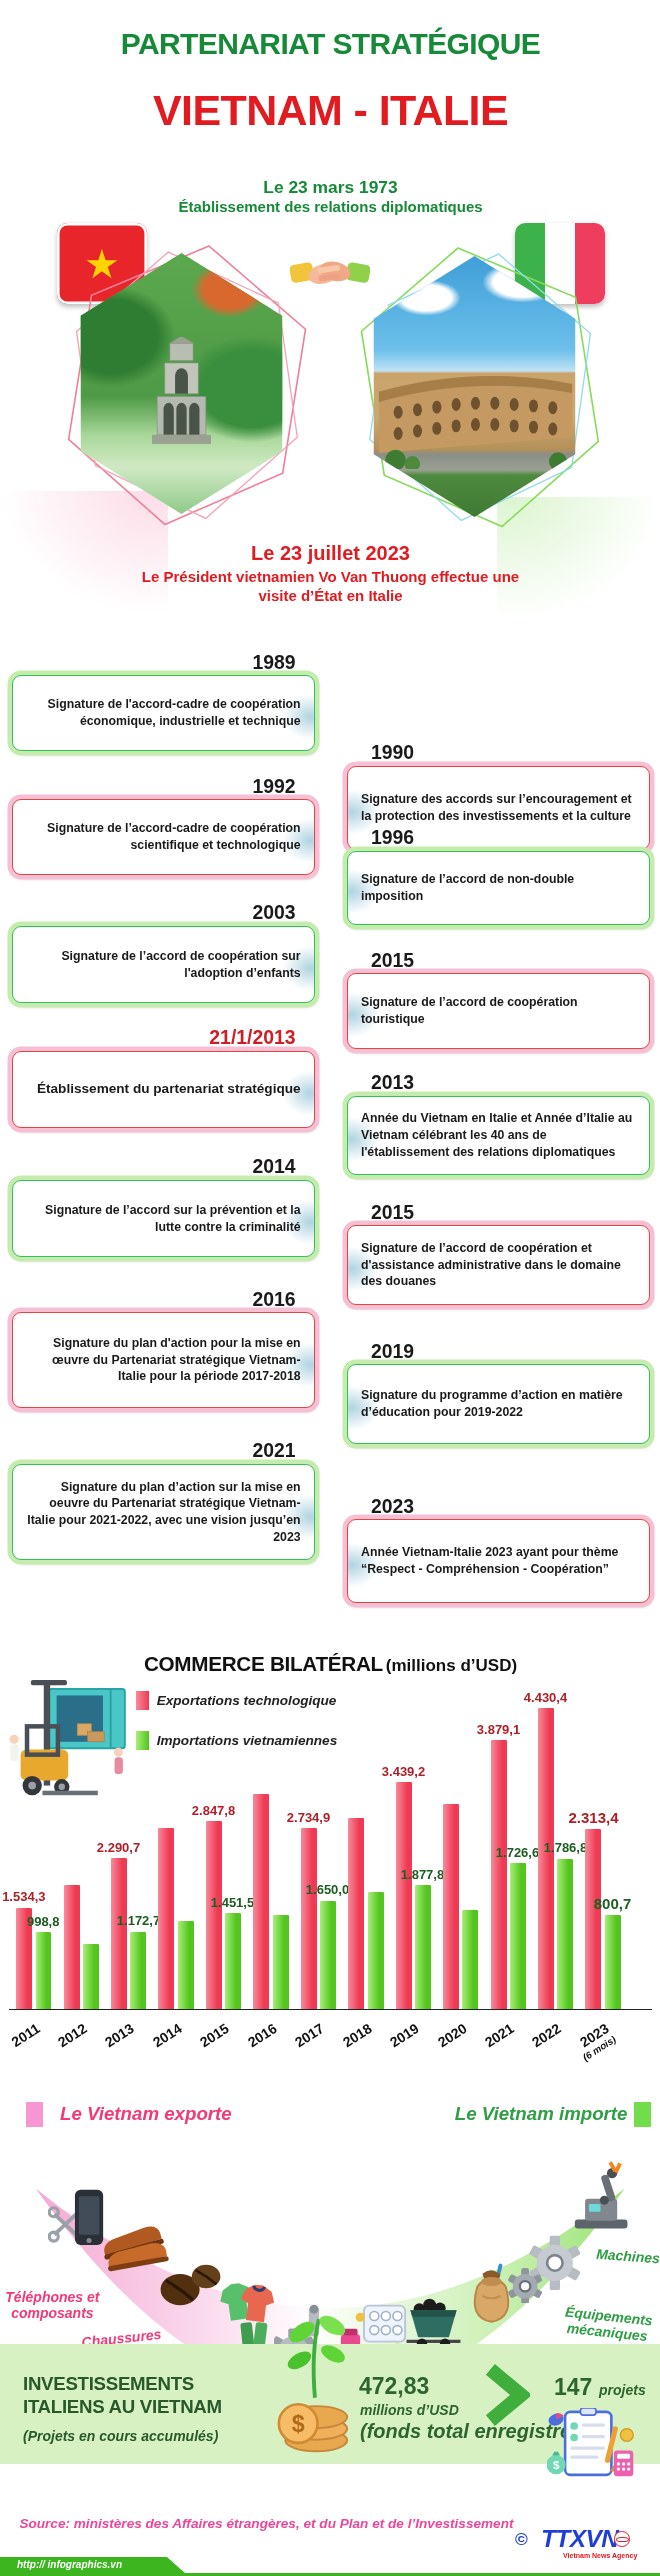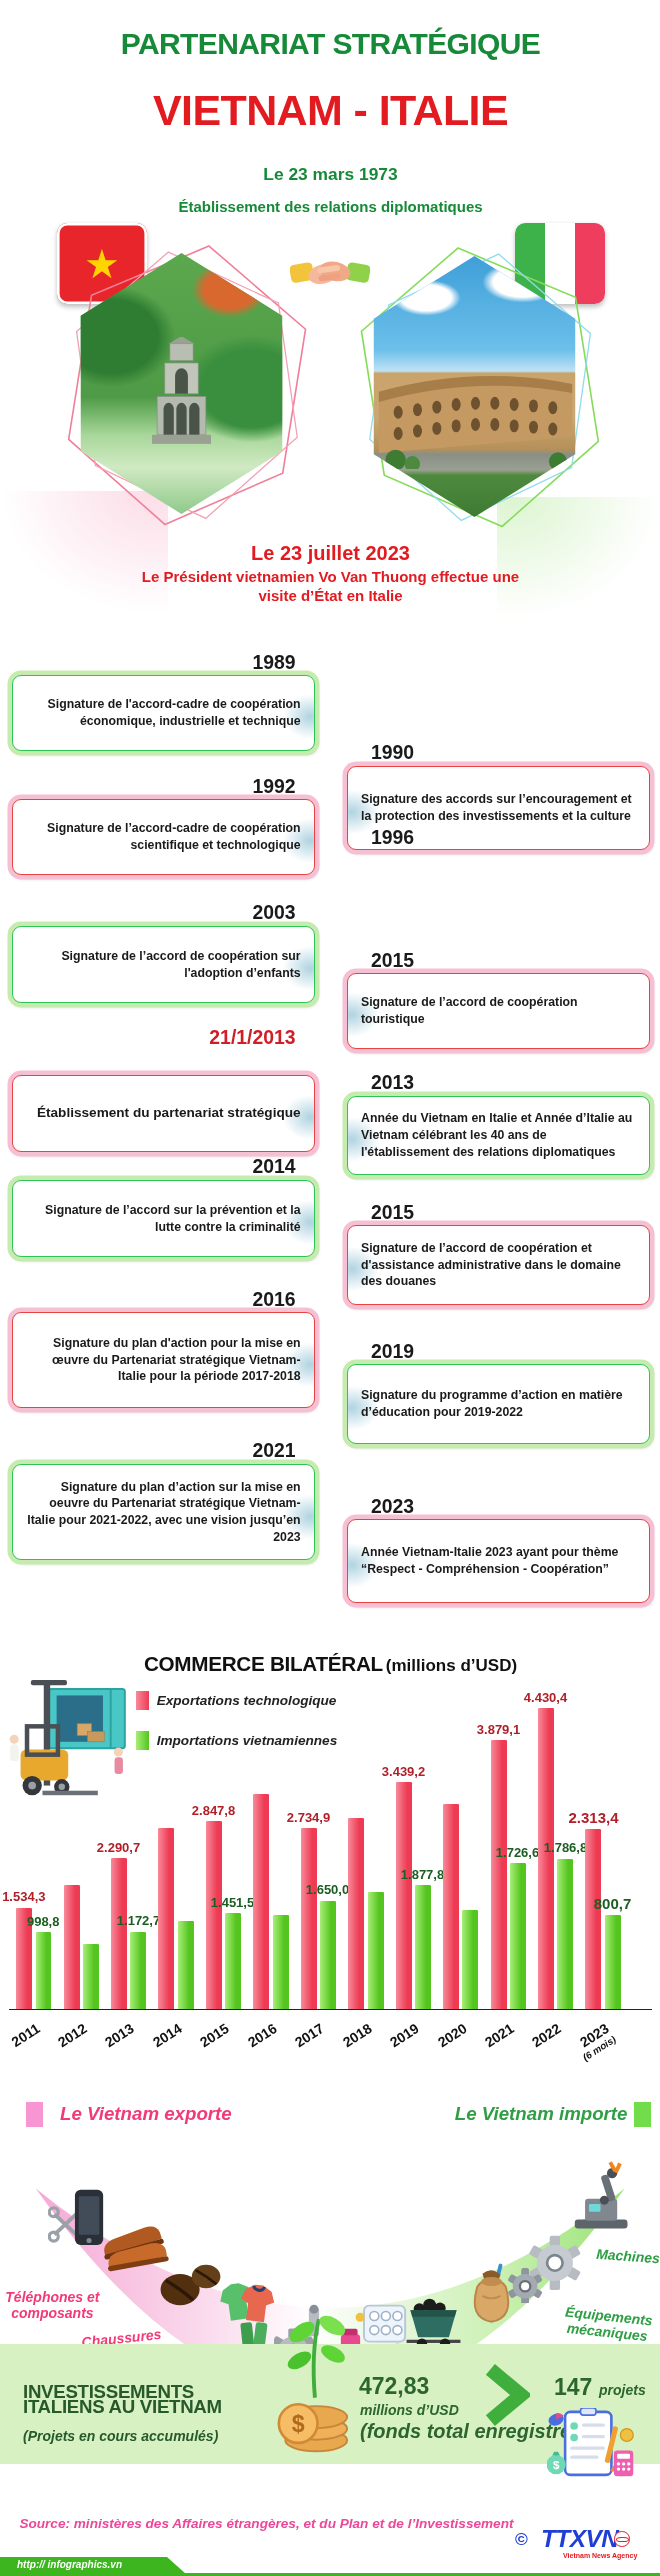--- a/index.html
+++ b/index.html
@@ -3,21 +3,21 @@
 <meta charset="utf-8">
 <style>
   * { margin:0; padding:0; box-sizing:border-box; }
   body { background:#fff; font-family:"Liberation Sans", sans-serif; }
   .page { position:relative; width:661px; height:2576px; background:#fff; overflow:hidden; margin:0 auto; }
   .abs { position:absolute; }
 
   
   .title1 { top:27px; left:0; width:100%; text-align:center; font-size:30px; font-weight:800; letter-spacing:-0.6px; color:#168a38; }
   .title2 { top:86px; left:0; width:100%; text-align:center; font-size:43px; font-weight:800; letter-spacing:-0.6px; color:#e21b21; }
-  .m1973-date { top:164px; left:0; width:100%; text-align:center; font-size:17.4px; font-weight:800; color:#168a38; }
+  .m1973-date { top:177px; left:0; width:100%; text-align:center; font-size:17.4px; font-weight:800; color:#168a38; }
   .m1973-text { top:198px; left:0; width:100%; text-align:center; font-size:15px; font-weight:700; color:#168a38; }
   .flag { border-radius:10.3px; box-shadow:0 2.6px 5.2px rgba(0,0,0,.25), 0 0 0 2.6px #fff inset; overflow:hidden; }
   .flag-vn { top:223px; left:57px; width:90px; height:81px; background:#e8252a; display:flex; align-items:center; justify-content:center; }
   .flag-vn .star { color:#ffd400; font-size:40px; line-height:1; }
   .flag-it { top:223px; left:515px; width:90px; height:81px; display:flex; }
   .flag-it .st { flex:1; }
 
   
   .hex { clip-path:polygon(50% 0%, 96% 24%, 96% 76%, 50% 100%, 4% 76%, 4% 24%); }
   .hex-left { top:253px; left:72px; width:219px; height:261px;
@@ -42,21 +42,21 @@
   .tl-year { font-size:19.4px; font-weight:800; color:#1a1a1a; }
   .tl-year.red { color:#cf1e26; }
   .tl-box { border-radius:9px; background:#fff; display:flex; align-items:center;
     padding:7.7px 13px; font-size:12.3px; font-weight:600; line-height:1.36; color:#1a1a1a; }
   .tl-box.green { border:1.6px solid #2ec455; box-shadow:0 0 0 4.5px #c5ecae, 1.3px 2.6px 4.5px rgba(0,0,0,.28); }
   .tl-box.red   { border:1.6px solid #ea4242; box-shadow:0 0 0 4.5px #f6c0d4, 1.3px 2.6px 4.5px rgba(0,0,0,.28); }
   .tl-box.sideL { text-align:right; justify-content:flex-end;
     background-image:radial-gradient(39px 32px at calc(100% - 3.9px) 55%, rgba(110,175,200,.55), rgba(110,175,200,0) 70%); }
   .tl-box.sideR { text-align:left; justify-content:flex-start;
     background-image:radial-gradient(39px 32px at 3.9px 55%, rgba(110,175,200,.55), rgba(110,175,200,0) 70%); }
-  .tl-box.boldtxt { font-weight:800; font-size:13.6px;margin-top:24px; }
+  .tl-box.boldtxt { font-weight:800; font-size:13.6px; }
 
   
   .chart-title { top:1652px; left:0; width:100%; text-align:center; color:#111; }
   .chart-title .t1 { font-size:20.7px; font-weight:800; letter-spacing:-0.3px; }
   .chart-title .t2 { font-size:17px; font-weight:700; }
   .legend-row { display:flex; align-items:center; gap:7.7px; }
   .legend-sq { width:13px; height:19.4px; }
   .legend-txt { font-size:13.6px; font-style:italic; font-weight:600; color:#222; }
   #chart-plot { left:9px; top:1704px; width:643px; height:305px; }
   .bar { position:absolute; bottom:0; width:15.5px; border-radius:1.3px 1.3px 0 0; }
@@ -73,21 +73,21 @@
 
   
   .pleg-sq { width:17px; height:24.5px; }
   .pleg-txt { font-size:18.7px; font-style:italic; font-weight:700; }
   .plabel { position:absolute; font-size:14px; font-weight:800; font-style:italic; text-align:center; line-height:1.12; }
   .plabel.exp { color:#f23a76; }
   .plabel.imp { color:#2f9e44; }
 
   
   .inv-band { top:2344px; left:0; width:661px; height:120px; background:#d7f1c3; }
-  .inv-t1 { top:2373px; left:23px; font-size:18.7px; font-weight:800; color:#27592b; letter-spacing:-0.3px;margin-top:8px; }
+  .inv-t1 { top:2373px; left:23px; font-size:18.7px; font-weight:800; color:#27592b; letter-spacing:-0.3px; }
   .inv-t2 { top:2396px; left:23px; font-size:18.7px; font-weight:800; color:#27592b; letter-spacing:-0.3px; }
   .inv-sub { top:2428px; left:23px; font-size:14px; font-style:italic; font-weight:600; color:#27592b; }
   .inv-amount { top:2373px; left:359px; font-size:23px; font-weight:800; color:#2c6530; }
   .inv-unit { top:2402px; left:360px; font-size:14px; font-style:italic; font-weight:600; color:#2c6530; }
   .inv-note { top:2420px; left:360px; font-size:20px; font-style:italic; font-weight:600; color:#2c6530; }
   .inv-count { top:2374px; left:554px; font-size:23px; font-weight:800; color:#2c6530; }
   .inv-plabel { top:2382px; left:599px; font-size:14px; font-style:italic; font-weight:600; color:#2c6530; }
 
   
   .src { top:2516px; left:19.4px; width:503px; font-size:13.6px; font-style:italic; font-weight:600; color:#ec4899; }
@@ -198,20 +198,23 @@
       </div>
       <div class="abs tl-year" style="top: 741px; left: 371px; width: 284px; text-align: left;">1990</div>
       <div class="abs tl-box red sideR" style="top: 766px; left: 347px; width: 303px; min-height: 84px;">
         <span>Signature des accords sur l’encouragement et la protection des investissements et la culture</span>
       </div>
       <div class="abs tl-year" style="top: 775px; left: 11.6px; width: 284px; text-align: right;">1992</div>
       <div class="abs tl-box red sideL" style="top: 799px; left: 11.6px; width: 303px; min-height: 76px;">
         <span>Signature de l’accord-cadre de coopération scientifique et technologique</span>
       </div>
       <div class="abs tl-year" style="top: 826px; left: 371px; width: 284px; text-align: left;">1996</div>
+      <div class="abs tl-box green sideR" style="top: 851px; left: 347px; width: 303px; min-height: 74px;">
+        <span>Signature de l’accord de non-double imposition</span>
+      </div>
       <div class="abs tl-year" style="top: 901px; left: 11.6px; width: 284px; text-align: right;">2003</div>
       <div class="abs tl-box green sideL" style="top: 926px; left: 11.6px; width: 303px; min-height: 77px;">
         <span>Signature de l’accord de coopération sur l'adoption d’enfants</span>
       </div>
       <div class="abs tl-year" style="top: 949px; left: 371px; width: 284px; text-align: left;">2015</div>
       <div class="abs tl-box red sideR" style="top: 973px; left: 347px; width: 303px; min-height: 76px;">
         <span>Signature de l’accord de coopération touristique</span>
       </div>
       <div class="abs tl-year red" style="top: 1026px; left: 11.6px; width: 284px; text-align: right;">21/1/2013</div>
       <div class="abs tl-box red sideL boldtxt" style="top: 1051px; left: 11.6px; width: 303px; min-height: 77px;">

